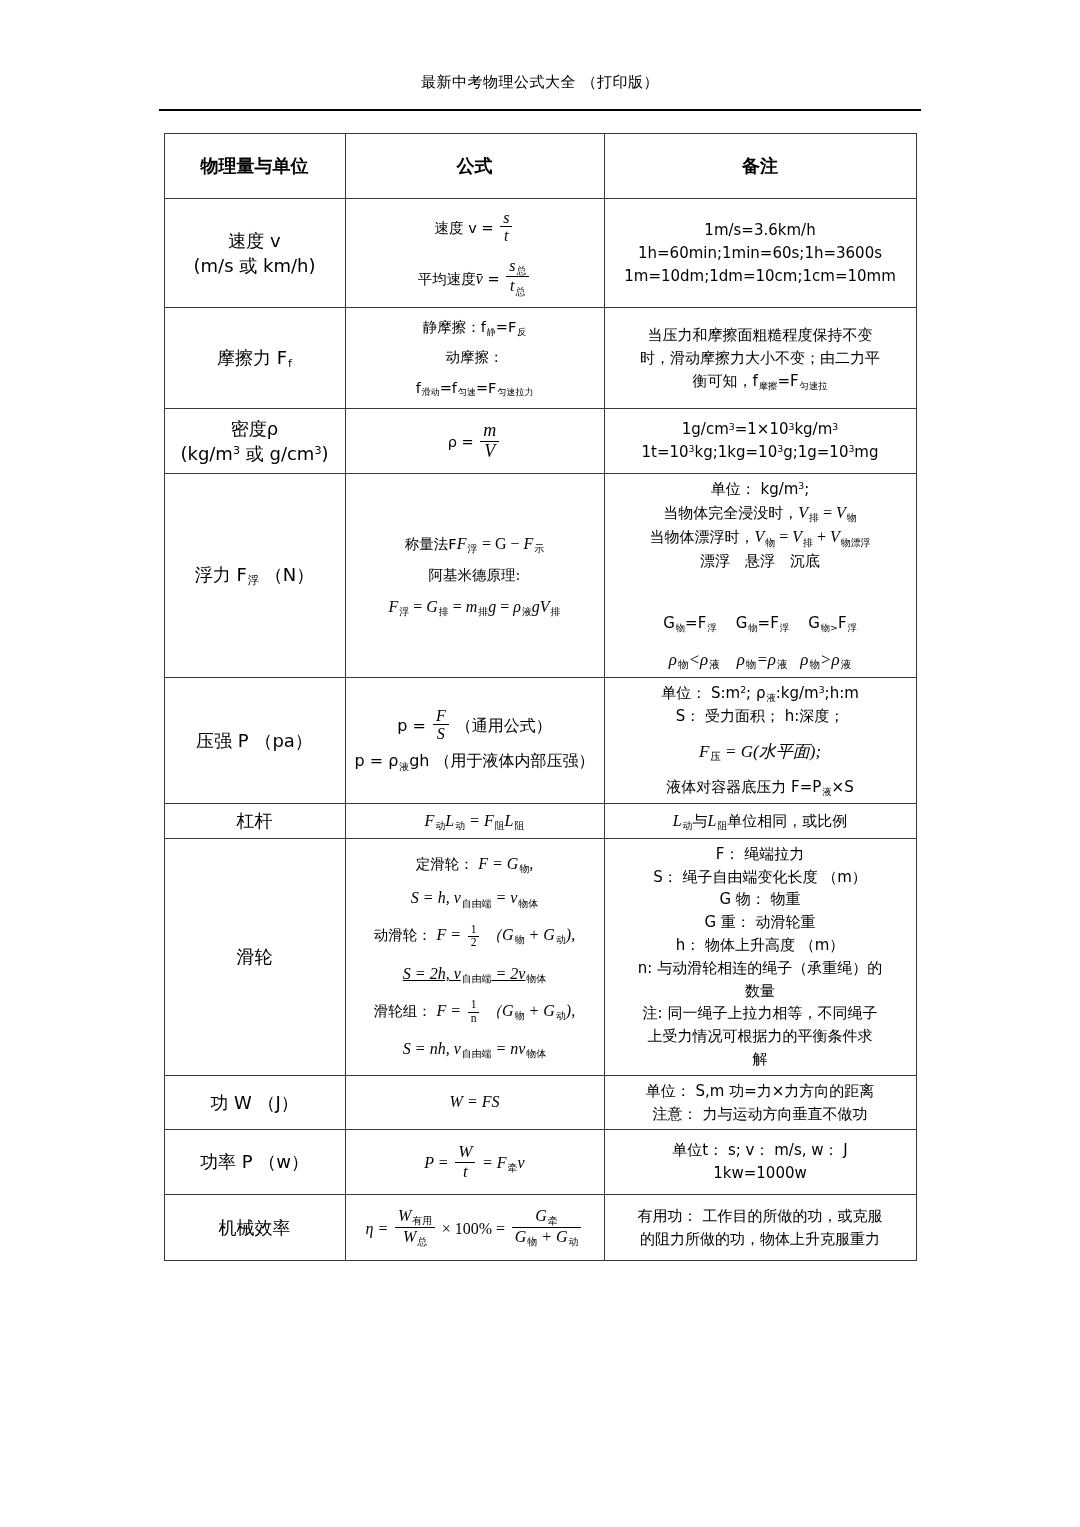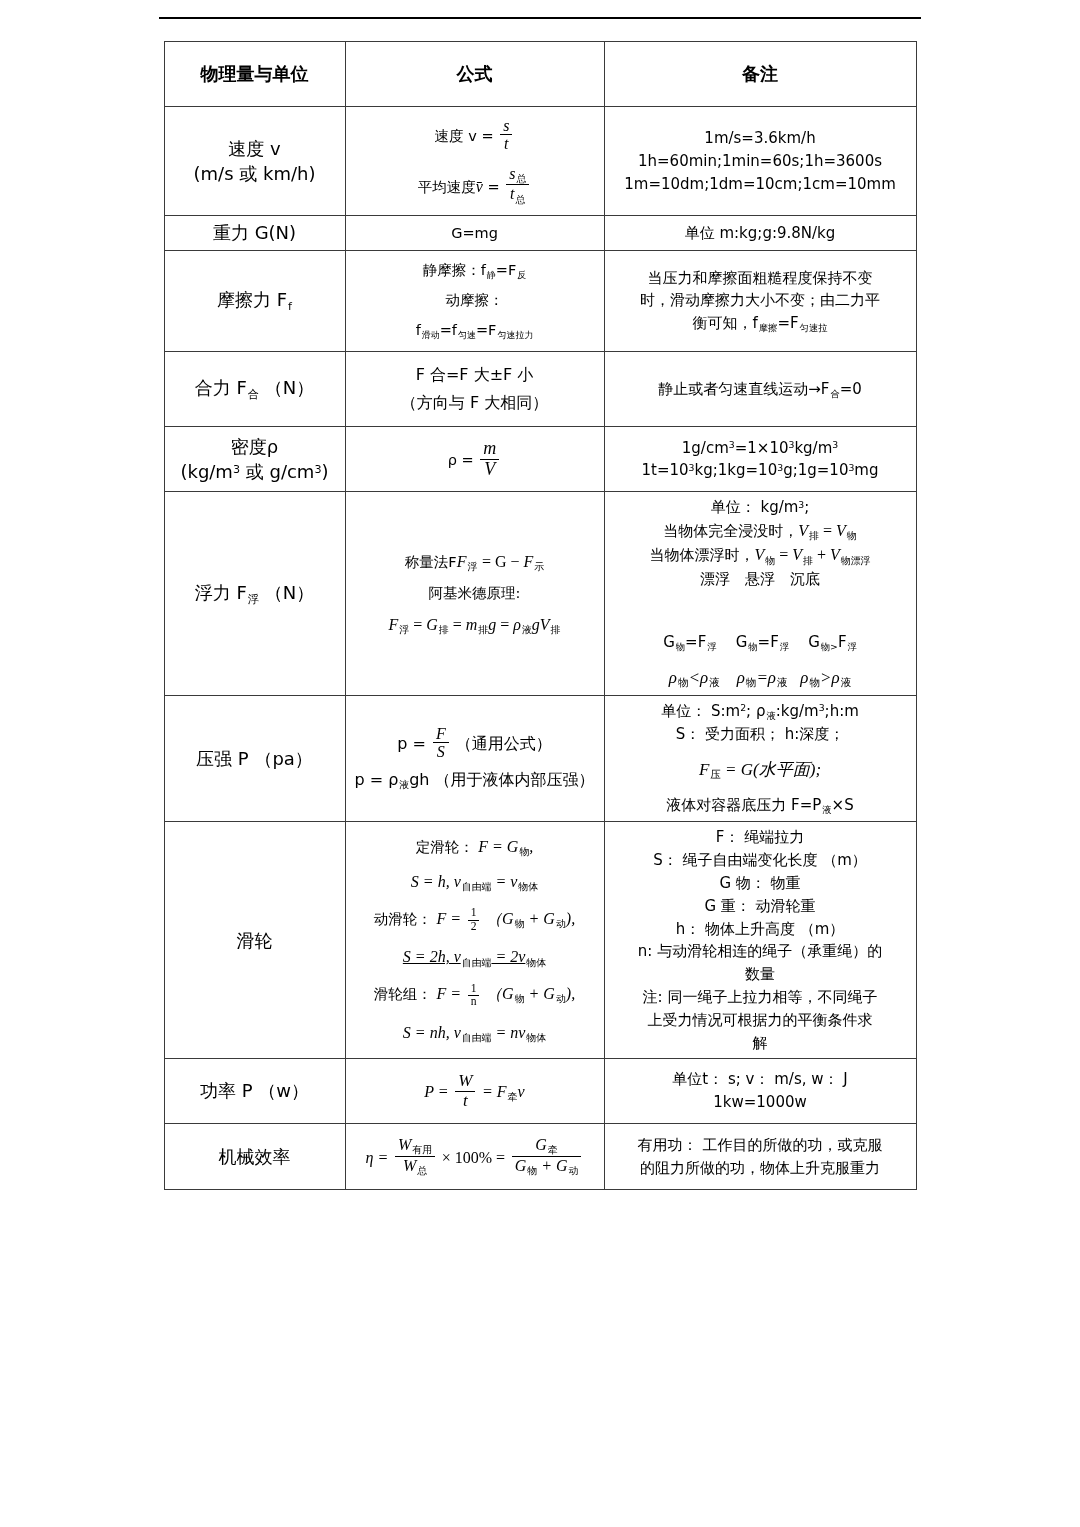--- a/index.html
+++ b/index.html
@@ -113,20 +113,21 @@
   }
   .frac > .num { display: block; padding: 0 3px; border-bottom: 1.1px solid #000; }
   .frac > .den { display: block; padding: 0 3px; }
   .frac.sm { font-size: 0.8em; }
 </style>
 </head>
 <body>
 
 <div class="page">
 
+  <div class="doc-header">最新中考物理公式大全  （打印版）</div>
   <div class="header-rule"></div>
 
   <table class="formula-table">
     <colgroup>
         <col class="c1">
         <col class="c2">
         <col class="c3">
       </colgroup>
     <thead>
       <tr>
@@ -152,25 +153,20 @@
             <span class="frac mi"><span class="num">s<span class="sub">总</span></span><span class="den">t<span class="sub">总</span></span></span>
           </span>
         </td>
         <td class="cell-note">
           <span class="ln">1m/s=3.6km/h</span>
           <span class="ln">1h=60min;1min=60s;1h=3600s</span>
           <span class="ln">1m=10dm;1dm=10cm;1cm=10mm</span>
         </td>
       </tr>
 
-      <tr>
-        <td class="cell-term">重力 G(N)</td>
-        <td class="cell-formula">G=mg</td>
-        <td class="cell-note">单位 m:kg;g:9.8N/kg</td>
-      </tr>
 
       <tr>
         <td class="cell-term">
           <span>摩擦力 F</span><span class="sub">f</span>
         </td>
         <td class="cell-formula">
           <span class="ln" style="padding-top:4px;">
             <span>静摩擦：f</span><span class="sub">静</span><span>=F</span><span class="sub">反</span>
           </span>
           <span class="ln" style="padding-top:6px;text-align:center;">动摩擦：</span>
@@ -180,32 +176,20 @@
         </td>
         <td class="cell-note">
           <span class="ln">当压力和摩擦面粗糙程度保持不变</span>
           <span class="ln">时，滑动摩擦力大小不变；由二力平</span>
           <span class="ln">
             <span>衡可知，f</span><span class="sub">摩擦</span><span>=F</span><span class="sub">匀速拉</span>
           </span>
         </td>
       </tr>
 
-      <tr>
-        <td class="cell-term">
-          <span>合力 F</span><span class="sub">合</span>&nbsp;<span>（N）</span>
-        </td>
-        <td class="cell-formula">
-          <span class="ln" style="font-size:16px;padding:7px 0 3px 0;">F 合=F 大±F 小</span>
-          <span class="ln" style="font-size:16px;padding-bottom:7px;">（方向与 F 大相同）</span>
-        </td>
-        <td class="cell-note">
-          <span>静止或者匀速直线运动→F</span><span class="sub">合</span><span>=0</span>
-        </td>
-      </tr>
 
       <tr>
         <td class="cell-term">
           <span class="ln">密度ρ</span>
           <span class="ln">
             <span>(kg/m</span><span class="sup">3</span><span> 或 g/cm</span><span class="sup">3</span><span>)</span>
           </span>
         </td>
         <td class="cell-formula">
           <span class="ln" style="padding:8px 0;">
@@ -274,20 +258,29 @@
           <span class="ln">S： 受力面积； h:深度；</span>
           <span class="gap"></span>
           <span class="ln mi" style="font-size:17px;">F<span class="sub">压</span> = G(水平面);</span>
           <span class="gap"></span>
           <span class="ln">
             <span>液体对容器底压力 F=P</span><span class="sub">液</span><span>×S</span>
           </span>
         </td>
       </tr>
 
+      <tr>
+        <td class="cell-term">杠杆</td>
+        <td class="cell-formula">
+          <span class="mi">F<span class="sub">动</span>L<span class="sub">动</span> = F<span class="sub">阻</span>L<span class="sub">阻</span></span>
+        </td>
+        <td class="cell-note">
+          <span class="mi">L<span class="sub">动</span></span><span>与</span><span class="mi">L<span class="sub">阻</span></span><span>单位相同，或比例</span>
+        </td>
+      </tr>
 
       <tr>
         <td class="cell-term">滑轮</td>
         <td class="cell-formula">
           <span class="ln" style="padding-top:8px;">
             <span>定滑轮：</span>
             <span class="mi">F = G<span class="sub">物</span>,</span>
           </span>
           <span class="ln" style="padding-top:10px;">
             <span class="mi">S = h, v<span class="sub">自由端</span> = v<span class="sub">物体</span></span>
@@ -318,20 +311,30 @@
           <span class="ln">G 重： 动滑轮重</span>
           <span class="ln">h： 物体上升高度 （m）</span>
           <span class="ln">n: 与动滑轮相连的绳子（承重绳）的</span>
           <span class="ln">数量</span>
           <span class="ln">注: 同一绳子上拉力相等，不同绳子</span>
           <span class="ln">上受力情况可根据力的平衡条件求</span>
           <span class="ln">解</span>
         </td>
       </tr>
 
+      <tr>
+        <td class="cell-term">功 W （J）</td>
+        <td class="cell-formula">
+          <span class="mi">W = FS</span>
+        </td>
+        <td class="cell-note">
+          <span class="ln">单位： S,m 功=力×力方向的距离</span>
+          <span class="ln">注意： 力与运动方向垂直不做功</span>
+        </td>
+      </tr>
 
       <tr>
         <td class="cell-term">功率 P （w）</td>
         <td class="cell-formula">
           <span class="ln" style="padding:9px 0;">
             <span class="mi">P =</span>
             <span class="frac mi" style="font-size:17px;"><span class="num">W</span><span class="den">t</span></span>
             <span class="mi">= F<span class="sub">牵</span>v</span>
           </span>
         </td>

